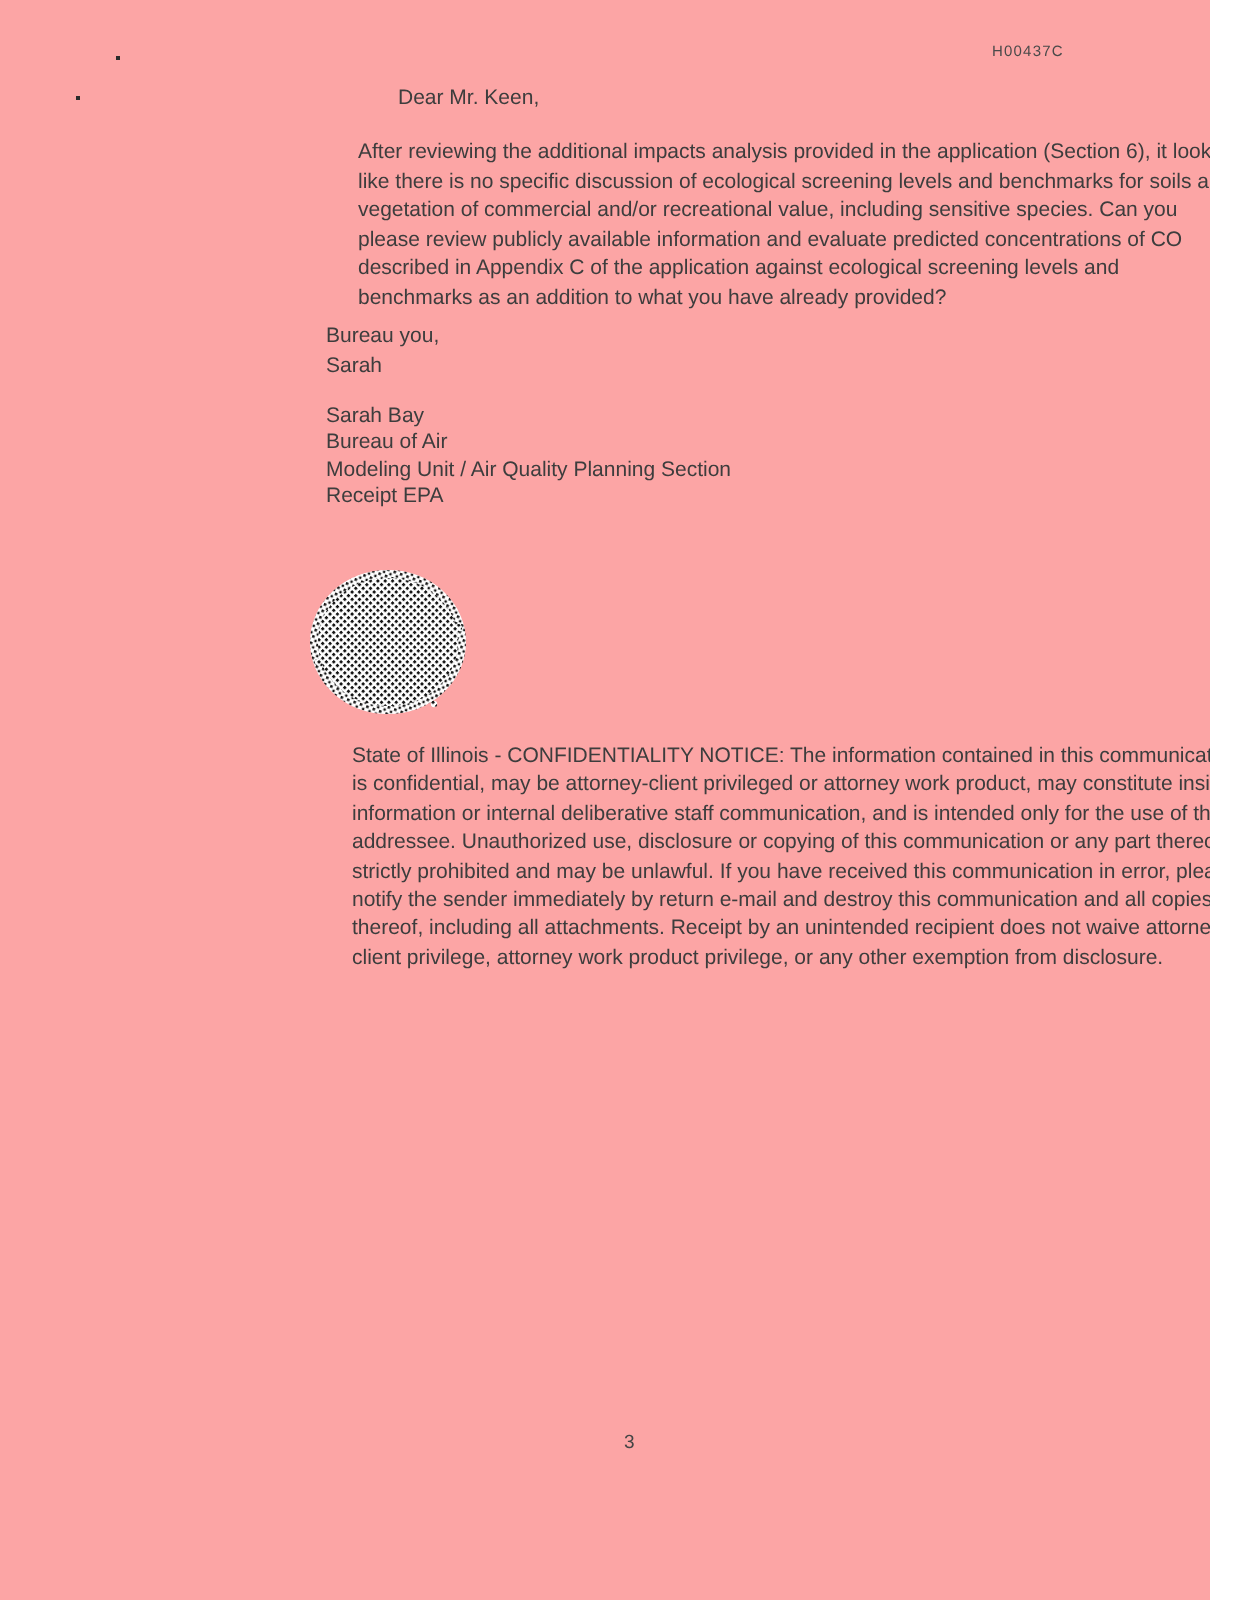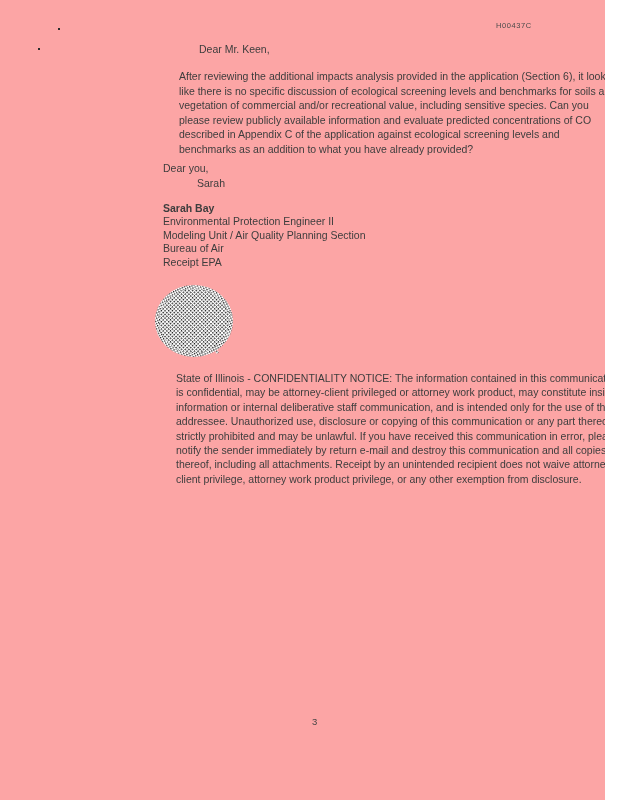--- a/index.html
+++ b/index.html
@@ -52,30 +52,29 @@
     top: 161px;
     font-size: 10.5px;
     line-height: 14.5px;
   }
   .closing-name {
     position: absolute;
     left: 163px;
     top: 176px;
     font-size: 10.5px;
     line-height: 14.5px;
-    margin-left: 34px;
   }
   .sig-block {
     position: absolute;
     left: 163px;
     top: 202px;
     font-size: 10.5px;
     line-height: 13.4px;
   }
-  .sig-name { font-weight: bold; }
+  .sig-name { font-weight: normal; }
   .stamp {
     position: absolute;
     left: 154px;
     top: 284px;
     width: 80px;
     height: 74px;
   }
   .disclaimer {
     position: absolute;
     left: 176px;
@@ -105,29 +104,28 @@
 
   <div class="speck s1"></div>
   <div class="speck s2"></div>
 
   <div class="bates scan-text">H00437C</div>
 
   <div class="salutation scan-text">Dear Mr. Keen,</div>
 
   <div class="body-par scan-text">After reviewing the additional impacts analysis provided in the application (Section 6), it looks like there is no specific discussion of ecological screening levels and benchmarks for soils and vegetation of commercial and/or recreational value, including sensitive species. Can you please review publicly available information and evaluate predicted concentrations of CO described in Appendix C of the application against ecological screening levels and benchmarks as an addition to what you have already provided?</div>
 
-  <div class="closing scan-text">Dear you,</div>
+  <div class="closing scan-text">Bureau you,</div>
 
   <div class="closing-name scan-text">Sarah</div>
 
   <div class="sig-block scan-text">
     <div class="sig-name">Sarah Bay</div>
-    <div>Environmental Protection Engineer II</div>
+    <div>Bureau of Air</div>
     <div>Modeling Unit / Air Quality Planning Section</div>
-    <div>Bureau of Air</div>
     <div>Receipt EPA</div>
   </div>
 
   <div class="stamp">
     <svg width="80" height="74" viewBox="0 0 80 74" aria-hidden="true">
       <defs>
         <pattern id="dth" width="2.6" height="2.6" patternUnits="userSpaceOnUse" patternTransform="rotate(45)">
           <rect width="2.6" height="2.6" fill="#ffffff"></rect>
           <rect width="1.4" height="1.4" fill="#151515"></rect>
         </pattern>

